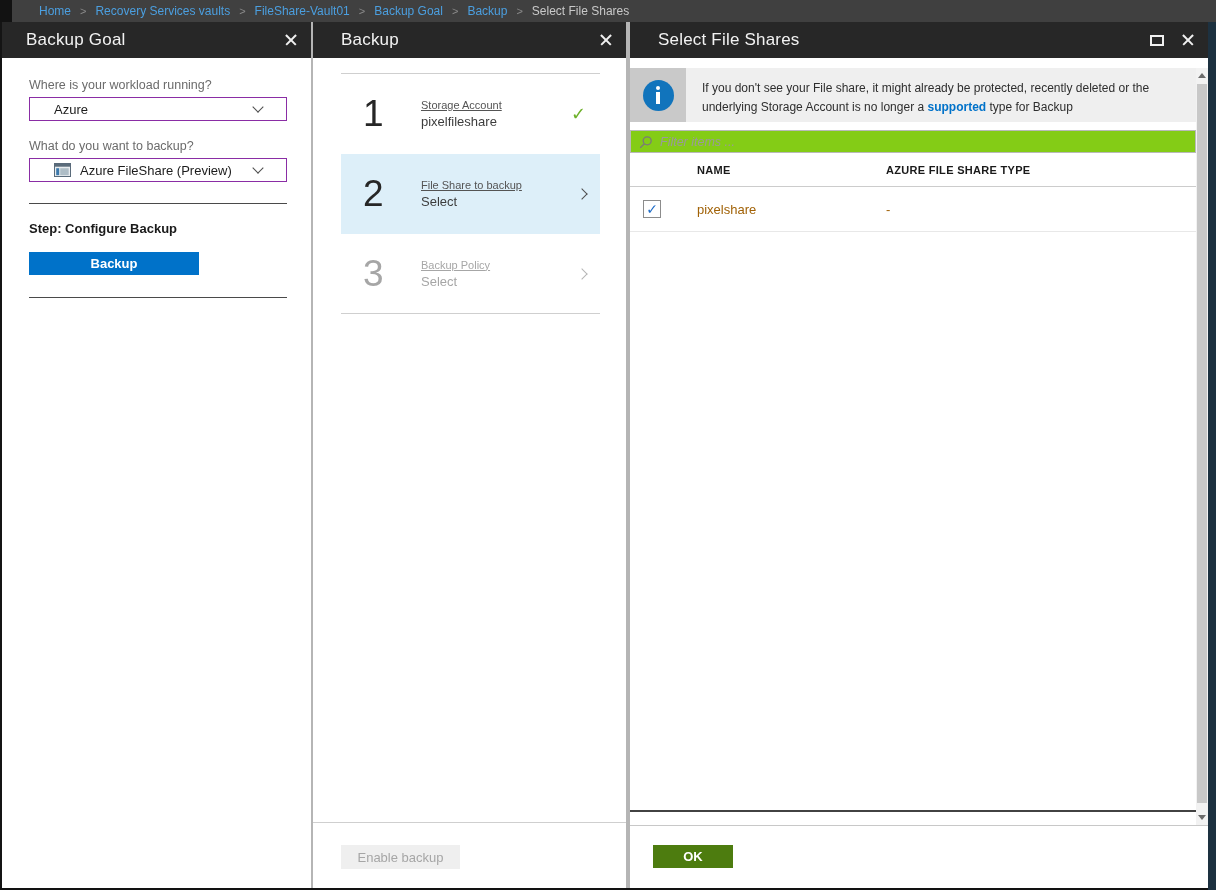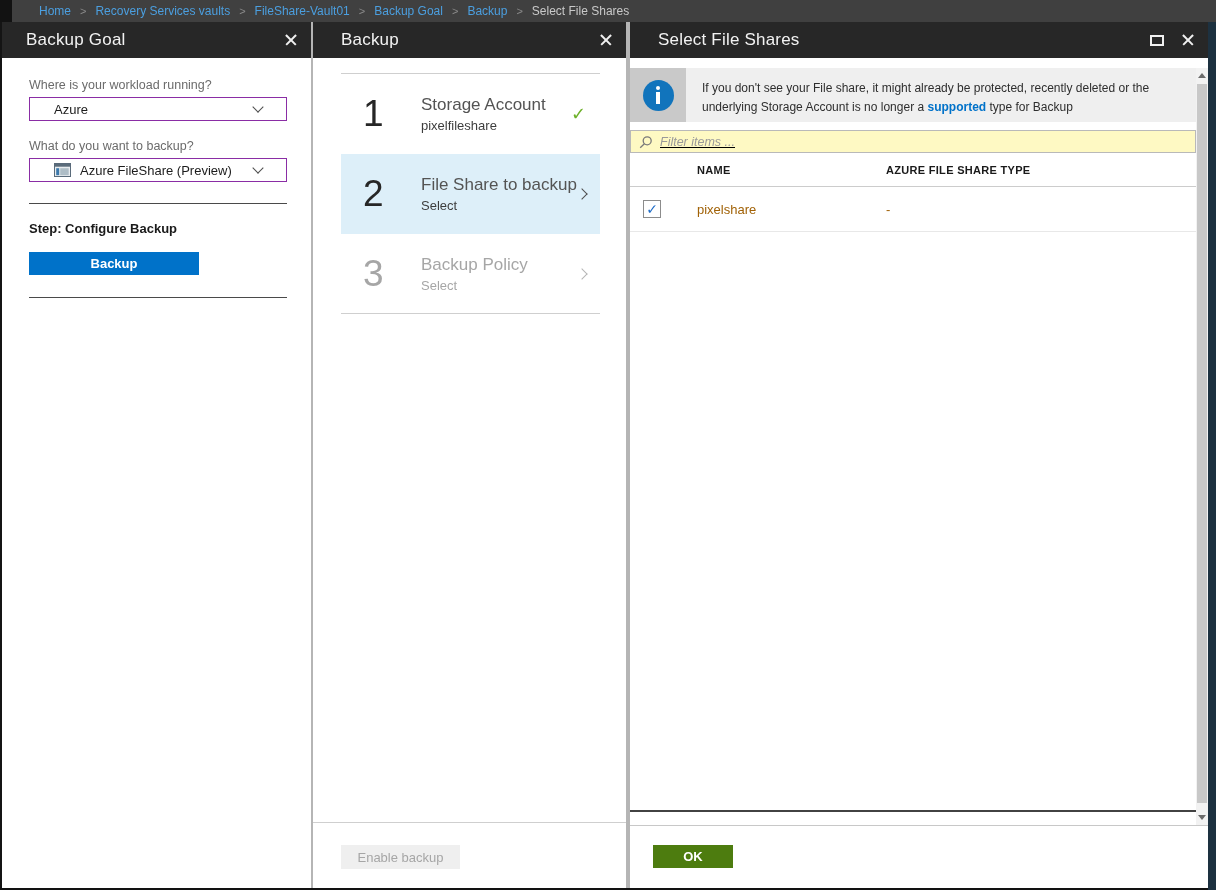--- a/index.html
+++ b/index.html
@@ -63,21 +63,21 @@
     margin-top:16px; width:170px; height:23px; background:#0072c9; color:#fff;
     font-size:13px; font-weight:bold; border:none; display:flex; align-items:center;
     justify-content:center; cursor:pointer; font-family:inherit;
   }
 
   
   .steps-wrap { margin:15px 26px 0 28px; border-top:1px solid #cfcfcf; }
   .step { display:flex; align-items:center; height:80px; padding:0 14px 0 22px; }
   .step-num { font-size:37px; font-weight:400; color:#262626; width:58px; flex:0 0 auto; }
   .step-text { display:flex; flex-direction:column; gap:3px; }
-  .step-title { font-size:17px; color:#545454; }
+  .step-title { font-size:11px; color:#545454;text-decoration:underline; }
   .step-sub   { font-size:13px; color:#3d3d3d; }
   .step-right { margin-left:auto; }
   .step.active { background:#ddeff9; }
   .step.disabled .step-num, .step.disabled .step-title, .step.disabled .step-sub { color:#a6a6a6; }
   .step.disabled .chev { border-color:#b5b5b5; }
   .step:last-child { border-bottom:1px solid #cfcfcf; }
   .check-green { color:#6eb12a; font-size:18px; font-weight:bold; }
 
   .panel-footer {
     position:absolute; left:0; right:0; bottom:0; height:66px;
@@ -94,22 +94,22 @@
     margin-top:10px; width:566px; height:54px; background:#efefef; display:flex; align-items:stretch;
   }
   .banner-icon-cell { width:56px; background:#c9c9c9; display:flex; align-items:center; justify-content:center; flex:0 0 auto; }
   .info-circle { width:31px; height:31px; border-radius:50%; background:#1174bc; position:relative; }
   .info-circle .dot  { position:absolute; left:13.5px; top:6px;  width:4px; height:4px;  background:#fff; border-radius:50%; }
   .info-circle .stem { position:absolute; left:13.5px; top:12px; width:4px; height:12px; background:#fff; }
   .banner-text { padding:11px 18px 0 16px; font-size:12px; line-height:1.55; color:#2e2e2e; }
   .banner-link { color:#0072c9; font-weight:bold; cursor:pointer; }
 
   .filter-box {
-    margin-top:8px; width:566px; height:23px; border:1px solid #b9b9b9; background:#fef9c3;
-    display:flex; align-items:center; padding:0 8px;text-decoration:underline;
+    margin-top:8px; width:566px; height:23px; border:1px solid #b9b9b9; background:#84cc16;
+    display:flex; align-items:center; padding:0 8px;
   }
   .filter-input {
     border:none; outline:none; flex:1; font-size:12.5px; font-style:italic; color:#444;
     font-family:inherit; background:transparent; margin-left:7px;
   }
   .filter-input::placeholder { color:#9a9a9a; font-style:italic; }
 
   .grid { width:566px; }
   .grid-header { display:flex; height:34px; align-items:center; border-bottom:1px solid #cccccc; }
   .col-name { width:256px; padding-left:67px; }

